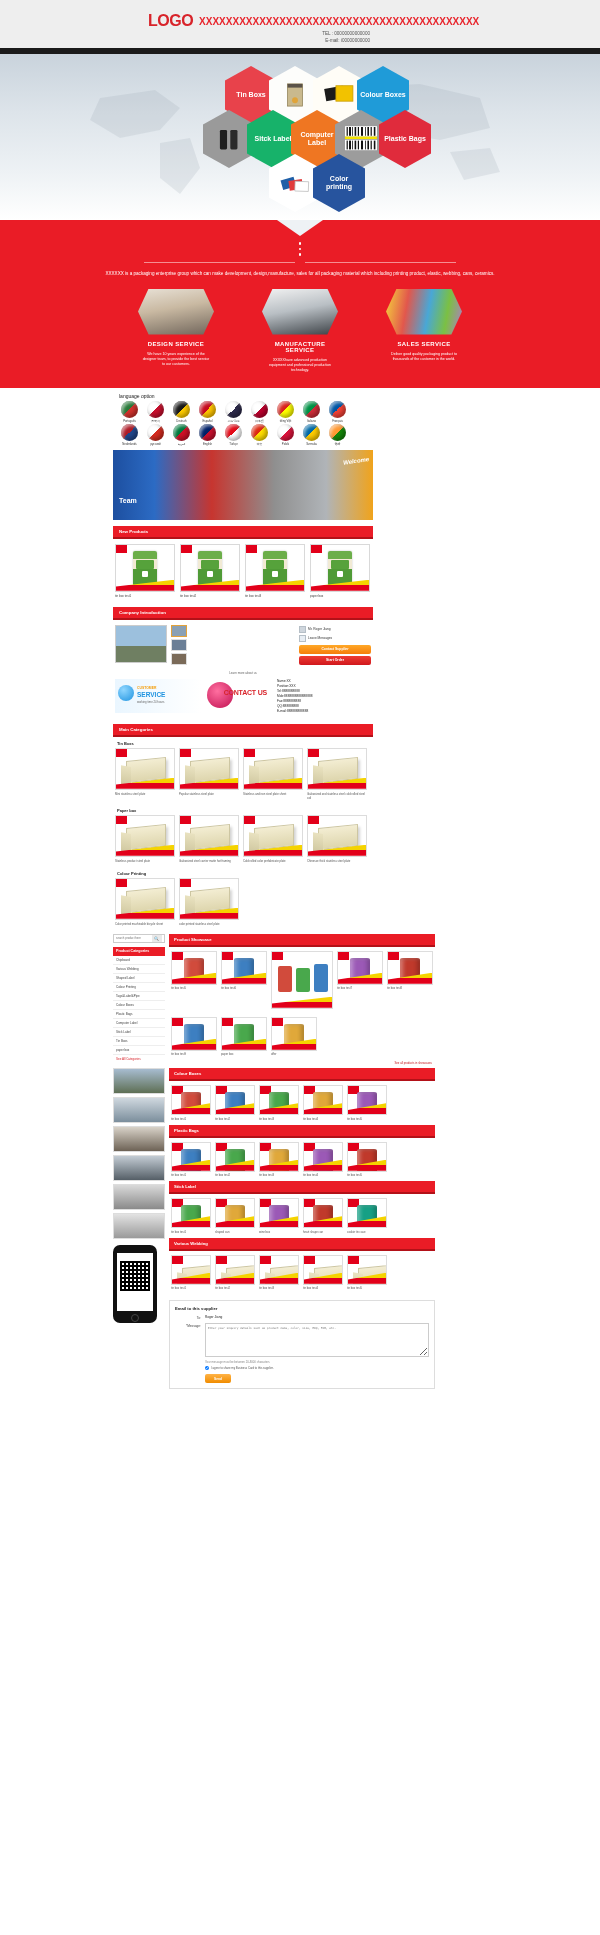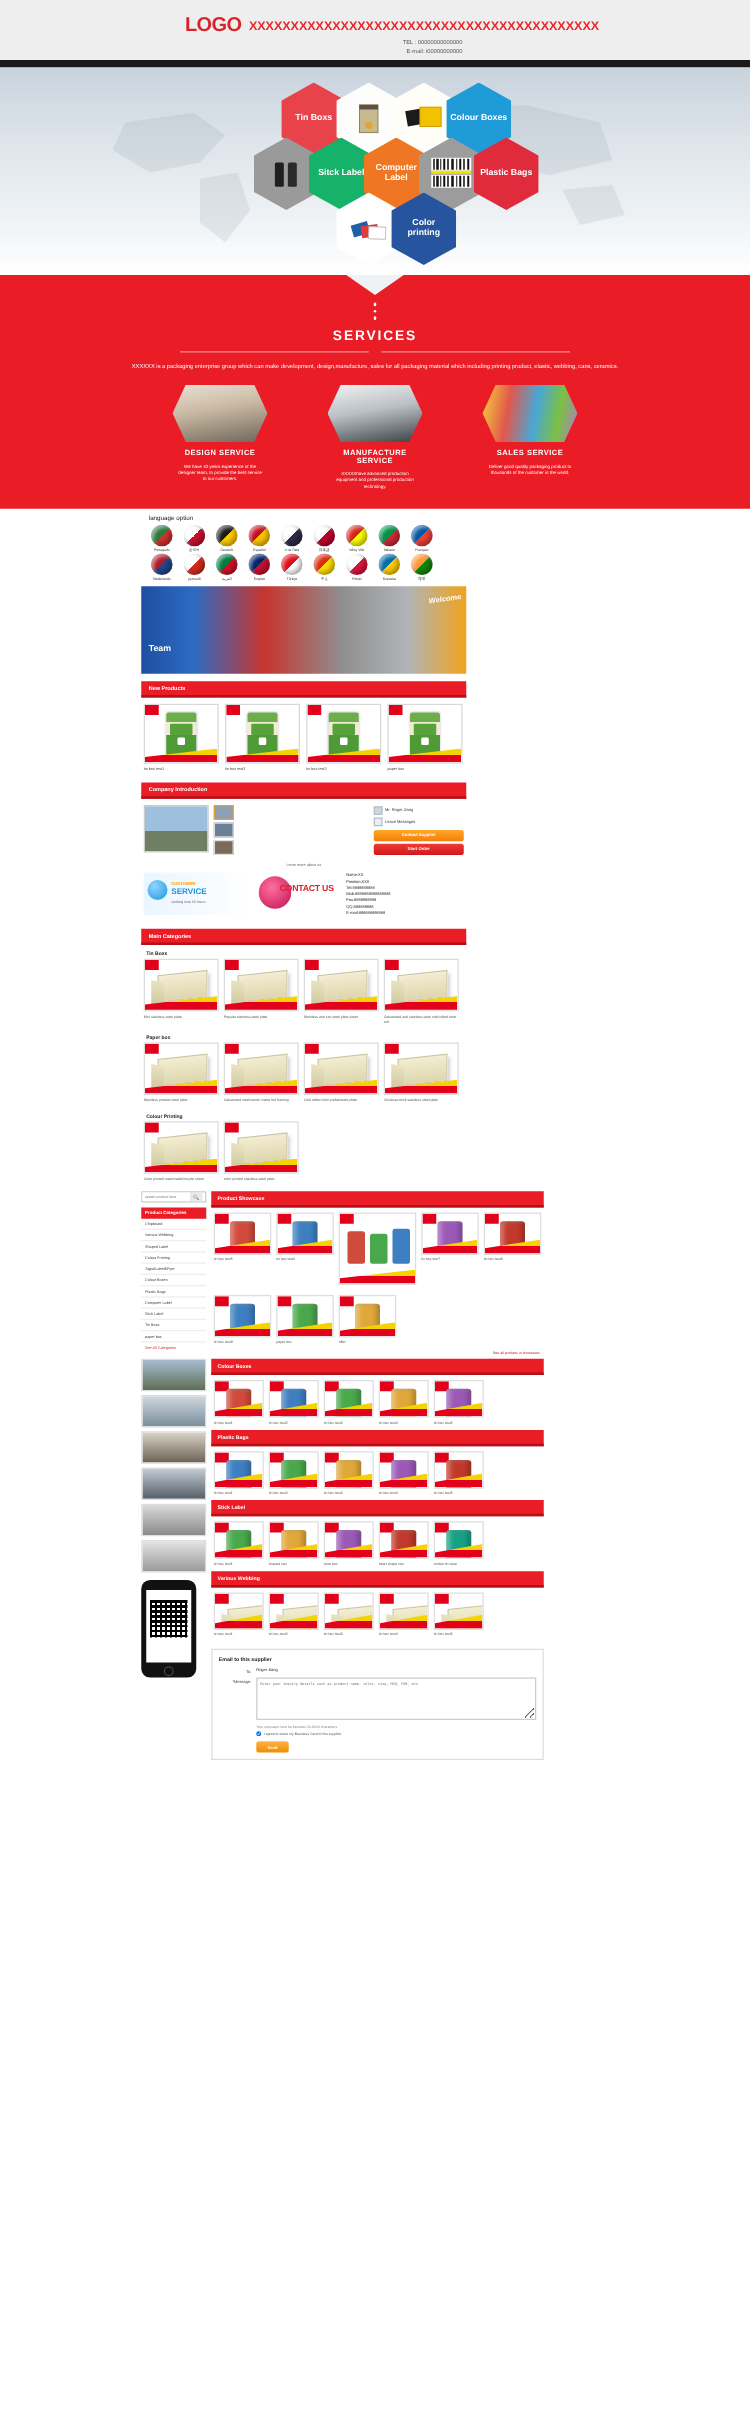--- a/index.html
+++ b/index.html
@@ -286,21 +286,20 @@
   </div>
 </div>
 
 <div class="services">
   <div class="notch"></div>
   <div class="dots">
     <div class="dot"></div>
     <div class="dot"></div>
     <div class="dot"></div>
   </div>
-  <div class="svc-title">SERVICES</div>
   <div class="svc-rule"></div>
   <div class="svc-desc">XXXXXX is a packaging enterprise group which can make development, design,manufacture, sales for all packaging material which including printing product, elastic, webbing, cans, ceramics.</div>
   <div class="svc-cards">
 
     <div class="svc-card">
       <div class="svc-hex" style="background:linear-gradient(170deg,#e8e1d6 0%,#c9b9a2 42%,#6f645a 100%);"></div>
       <div class="svc-name">DESIGN SERVICE</div>
       <div class="svc-body">We have 10 years experience of the designer team, to provide the best service to our customers.</div>
     </div>
 

